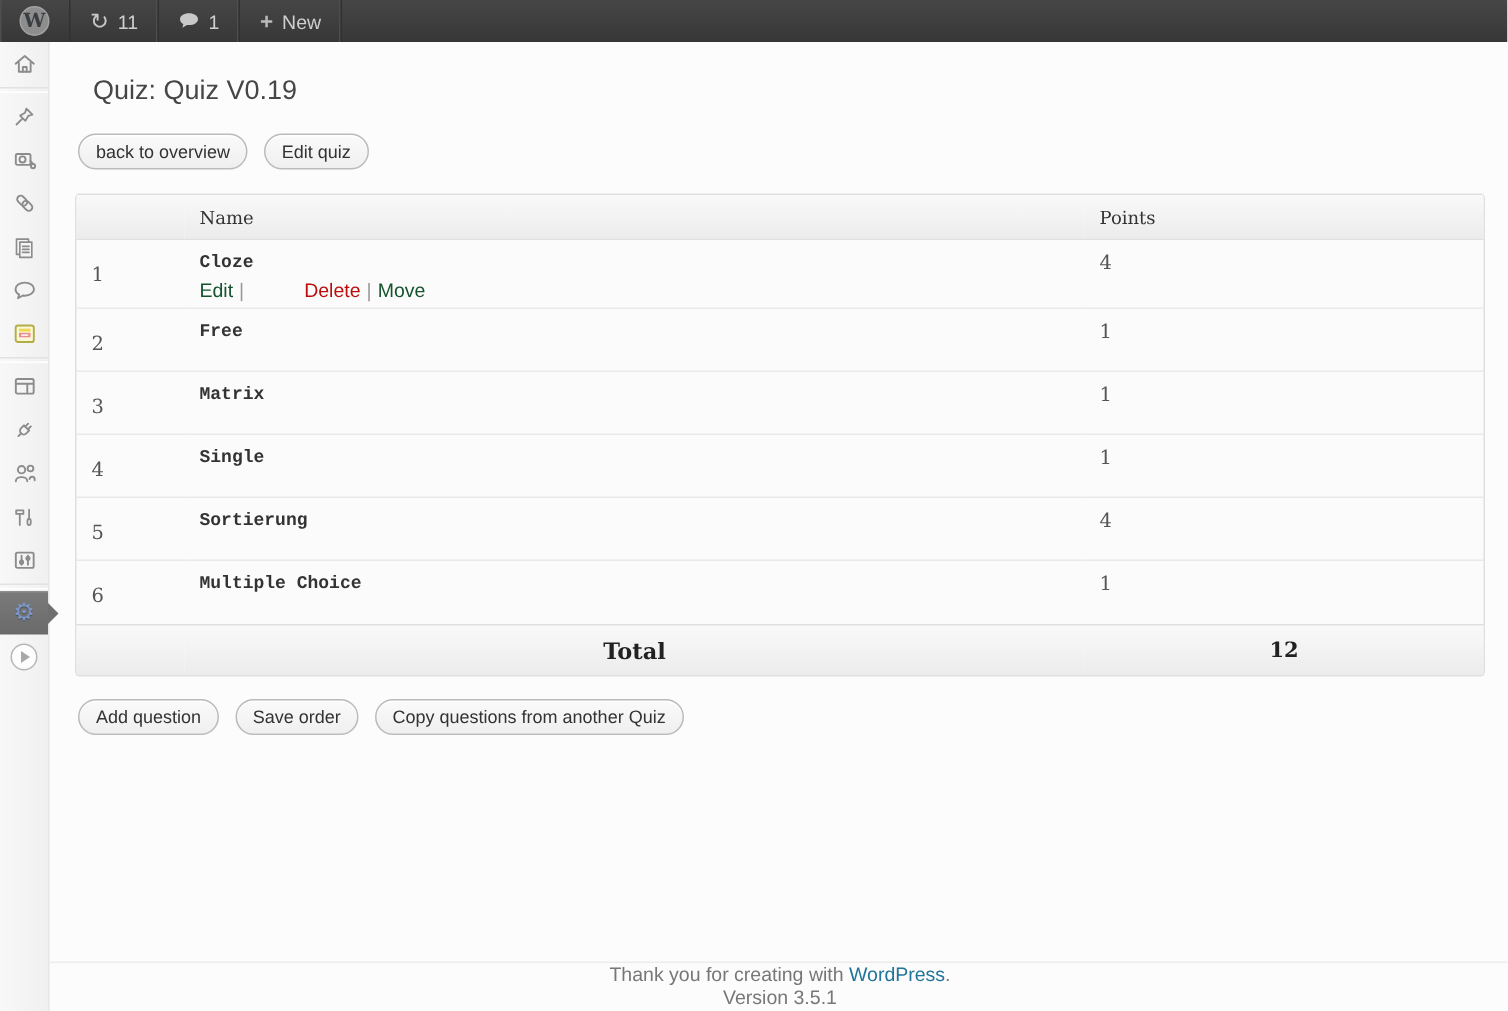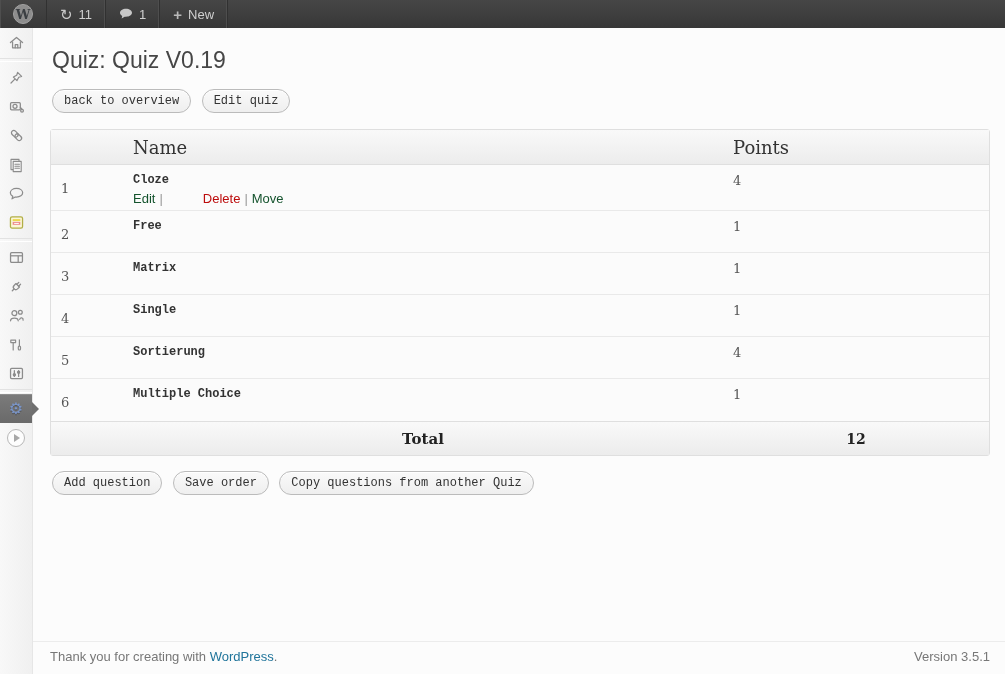--- a/index.html
+++ b/index.html
@@ -59,40 +59,40 @@
   .collapse-circle {
     width:18px; height:18px; border-radius:50%; border:1px solid #b7b7b7;
     background:#fdfdfd; display:flex; align-items:center; justify-content:center;
   }
   .collapse-tri { width:0; height:0; border-left:6px solid #a8a8a8; border-top:4px solid transparent; border-bottom:4px solid transparent; margin-left:2px; }
 
   
   .content { position:absolute; left:33px; top:28px; right:0; bottom:0; background:#fcfcfc; }
   .content-inner { padding:19px 15px 0 17px; }
   .page-title {
-    font-size:23px; font-weight:normal; color:#464646; margin:0 0 15px 2px;
+    font-size:18px; font-weight:normal; color:#464646; margin:0 0 15px 12px;
     line-height:27px;
   }
   .button {
     display:inline-block; padding:4px 11px; margin-right:6px; font-size:12px; color:#333;
     border:1px solid #bbb; border-radius:12px; cursor:pointer;
     background:linear-gradient(to bottom,#fafafa,#efefef);
-    box-shadow:inset 0 1px 0 #fff; font-family:Liberation Mono, monospace;
+    box-shadow:inset 0 1px 0 #fff; font-family:Liberation Sans, sans-serif;
   }
   .btn-row-top { margin-left:2px; margin-bottom:16px; }
   .btn-row-bottom { margin-left:2px; margin-top:15px; }
 
   
   table.quiz-table {
     width:100%; border-collapse:separate; border-spacing:0;
     border:1px solid #dfdfdf; border-radius:3px; background:#fbfbfb;
   }
   .quiz-table thead th {
     background:linear-gradient(to bottom,#f9f9f9,#ececec);
-    font-family:"DejaVu Serif", serif; font-weight:normal; font-size:18px; color:#333;
+    font-family:"DejaVu Serif", serif; font-weight:normal; font-size:12px; color:#333;
     text-align:left; padding:7px 10px 6px; border-bottom:1px solid #dfdfdf; height:30px;
   }
   .quiz-table col.c-num { width:72px; }
   .quiz-table col.c-name { width:600px; }
   .quiz-table tbody td { vertical-align:top; border-bottom:1px solid #e9e9e9; height:42px; }
   .quiz-table tbody tr:last-of-type td { border-bottom:none; }
   .td-num { font-family:"DejaVu Serif", serif; font-size:13px; color:#555; padding:16px 10px 4px; }
   .td-name { padding:8px 10px 4px; }
   .q-name { font-weight:bold; font-size:12px; color:#333;font-family:Liberation Mono, monospace; }
   .q-actions { margin-top:4px; font-size:13px; }
@@ -107,21 +107,21 @@
     color:#222; height:34px; vertical-align:middle;text-align:center;
   }
   .tf-label { font-size:15px; padding:6px 10px; }
   .tf-points { font-size:14px; padding:6px 10px; }
 
   
   .footer {
     position:absolute; left:0; right:0; bottom:0; height:33px;
     border-top:1px solid #ececec; background:#fcfcfc;
     display:flex; align-items:center; justify-content:space-between;
-    padding:0 15px 4px 17px; font-size:13px; color:#777;
+    padding:0 15px 4px 17px; font-size:13px; color:#777;flex-direction:column;
   }
   .footer a { color:#21759b; text-decoration:none; cursor:pointer; }
 </style>
 </head>
 <body>
 
 <div class="admin-bar">
   <div class="ab-left">
     <div class="ab-item">
       <span class="wp-logo-circle">W</span>

